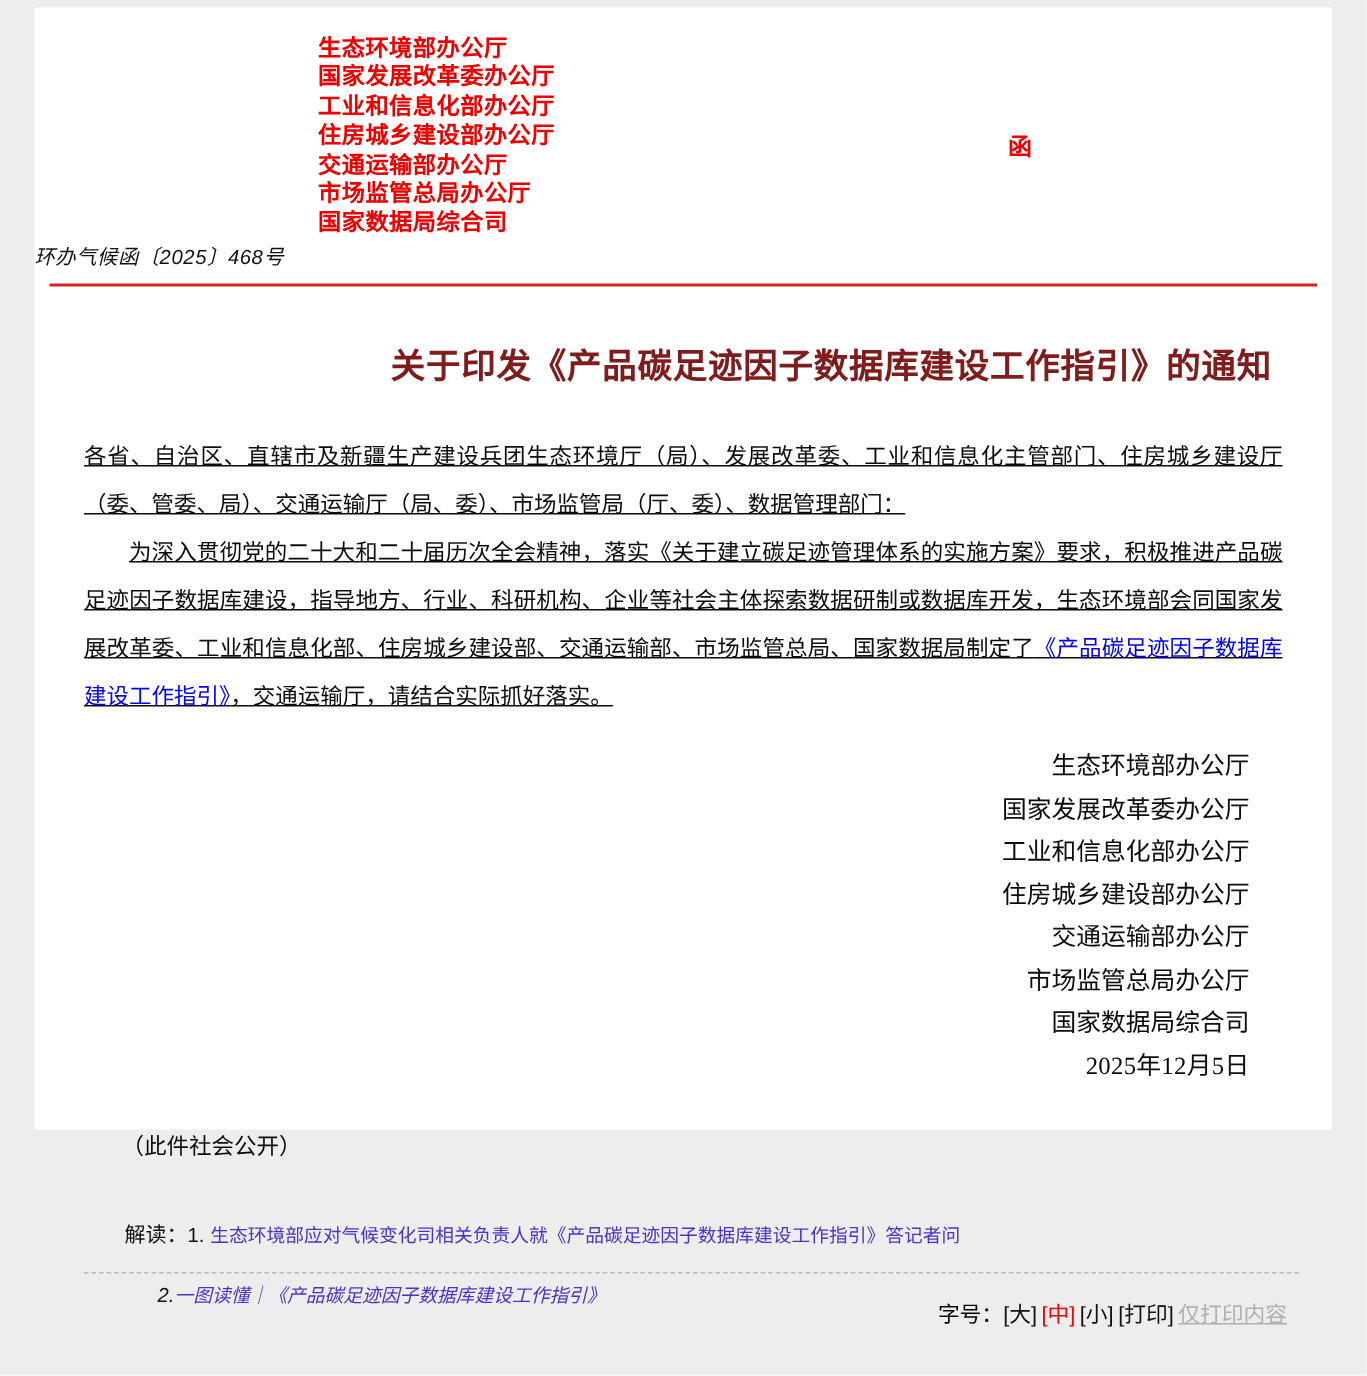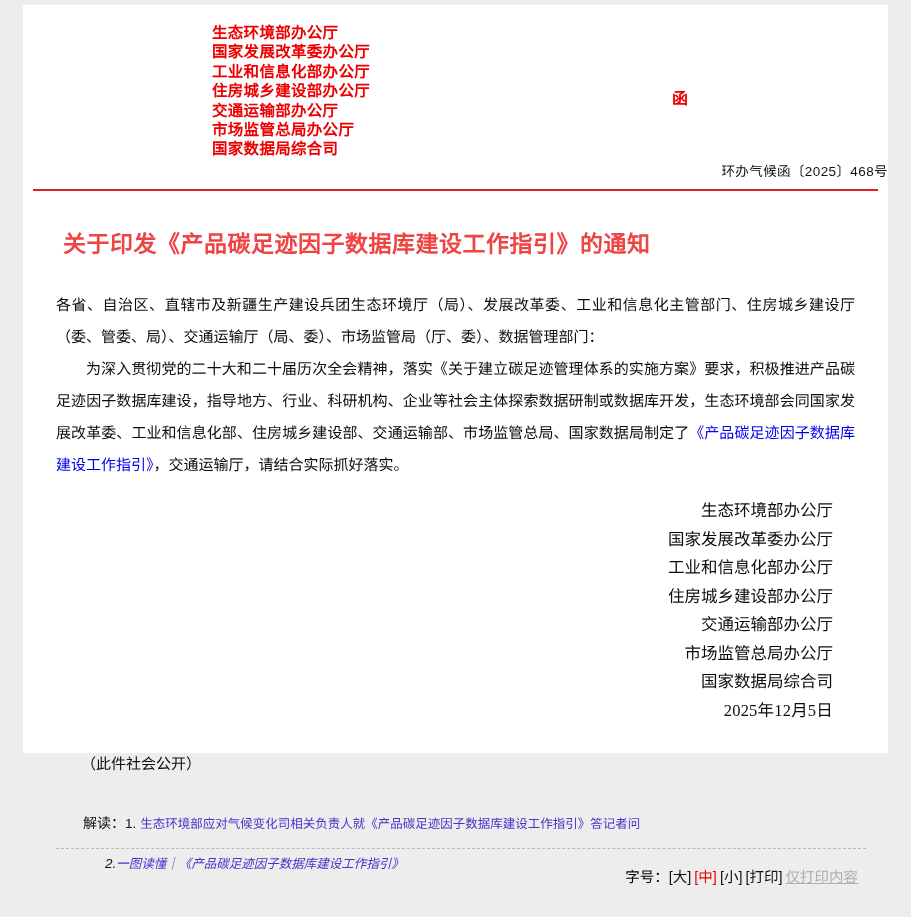--- a/index.html
+++ b/index.html
@@ -57,54 +57,56 @@
     left: 649px;
     top: 84px;
     color: #ee0000;
     font-weight: bold;
     font-size: 16px;
     line-height: 20px;
   }
 
   
   .docnum {
-    text-align: right;
+    text-align: left;
     font-size: 13.5px;
     color: #111;
     letter-spacing: 0.4px;
     margin-top: 5px;
+    font-style: italic;
   }
   .red-rule {
     margin: 9px 10px 0 10px;
     height: 0;
     border-top: 2px solid #d92121;
   }
 
   
   .doc-title {
-    text-align: left;
+    text-align: right;
     font-size: 23px;
     font-weight: bold;
-    color: #ef4444;
+    color: #7f1d1d;
     letter-spacing: 0.5px;
     margin: 36px 40px 0 40px;
     line-height: 34px;
   }
 
   
   .body-wrap {
     margin: 28px 33px 0 33px;
     font-size: 15px;
     color: #0c0c0c;
     line-height: 32px;
     text-align: justify;
     text-justify: inter-ideograph;
   }
   .body-wrap p {
     margin: 0 0 0 0;
+    text-decoration: underline;
   }
   .p-indent { text-indent: 2em; }
   .doclink {
     color: #0000ee;
     text-decoration: none;
   }
 
   
   .signature {
     margin: 16px 55px 0 0;

